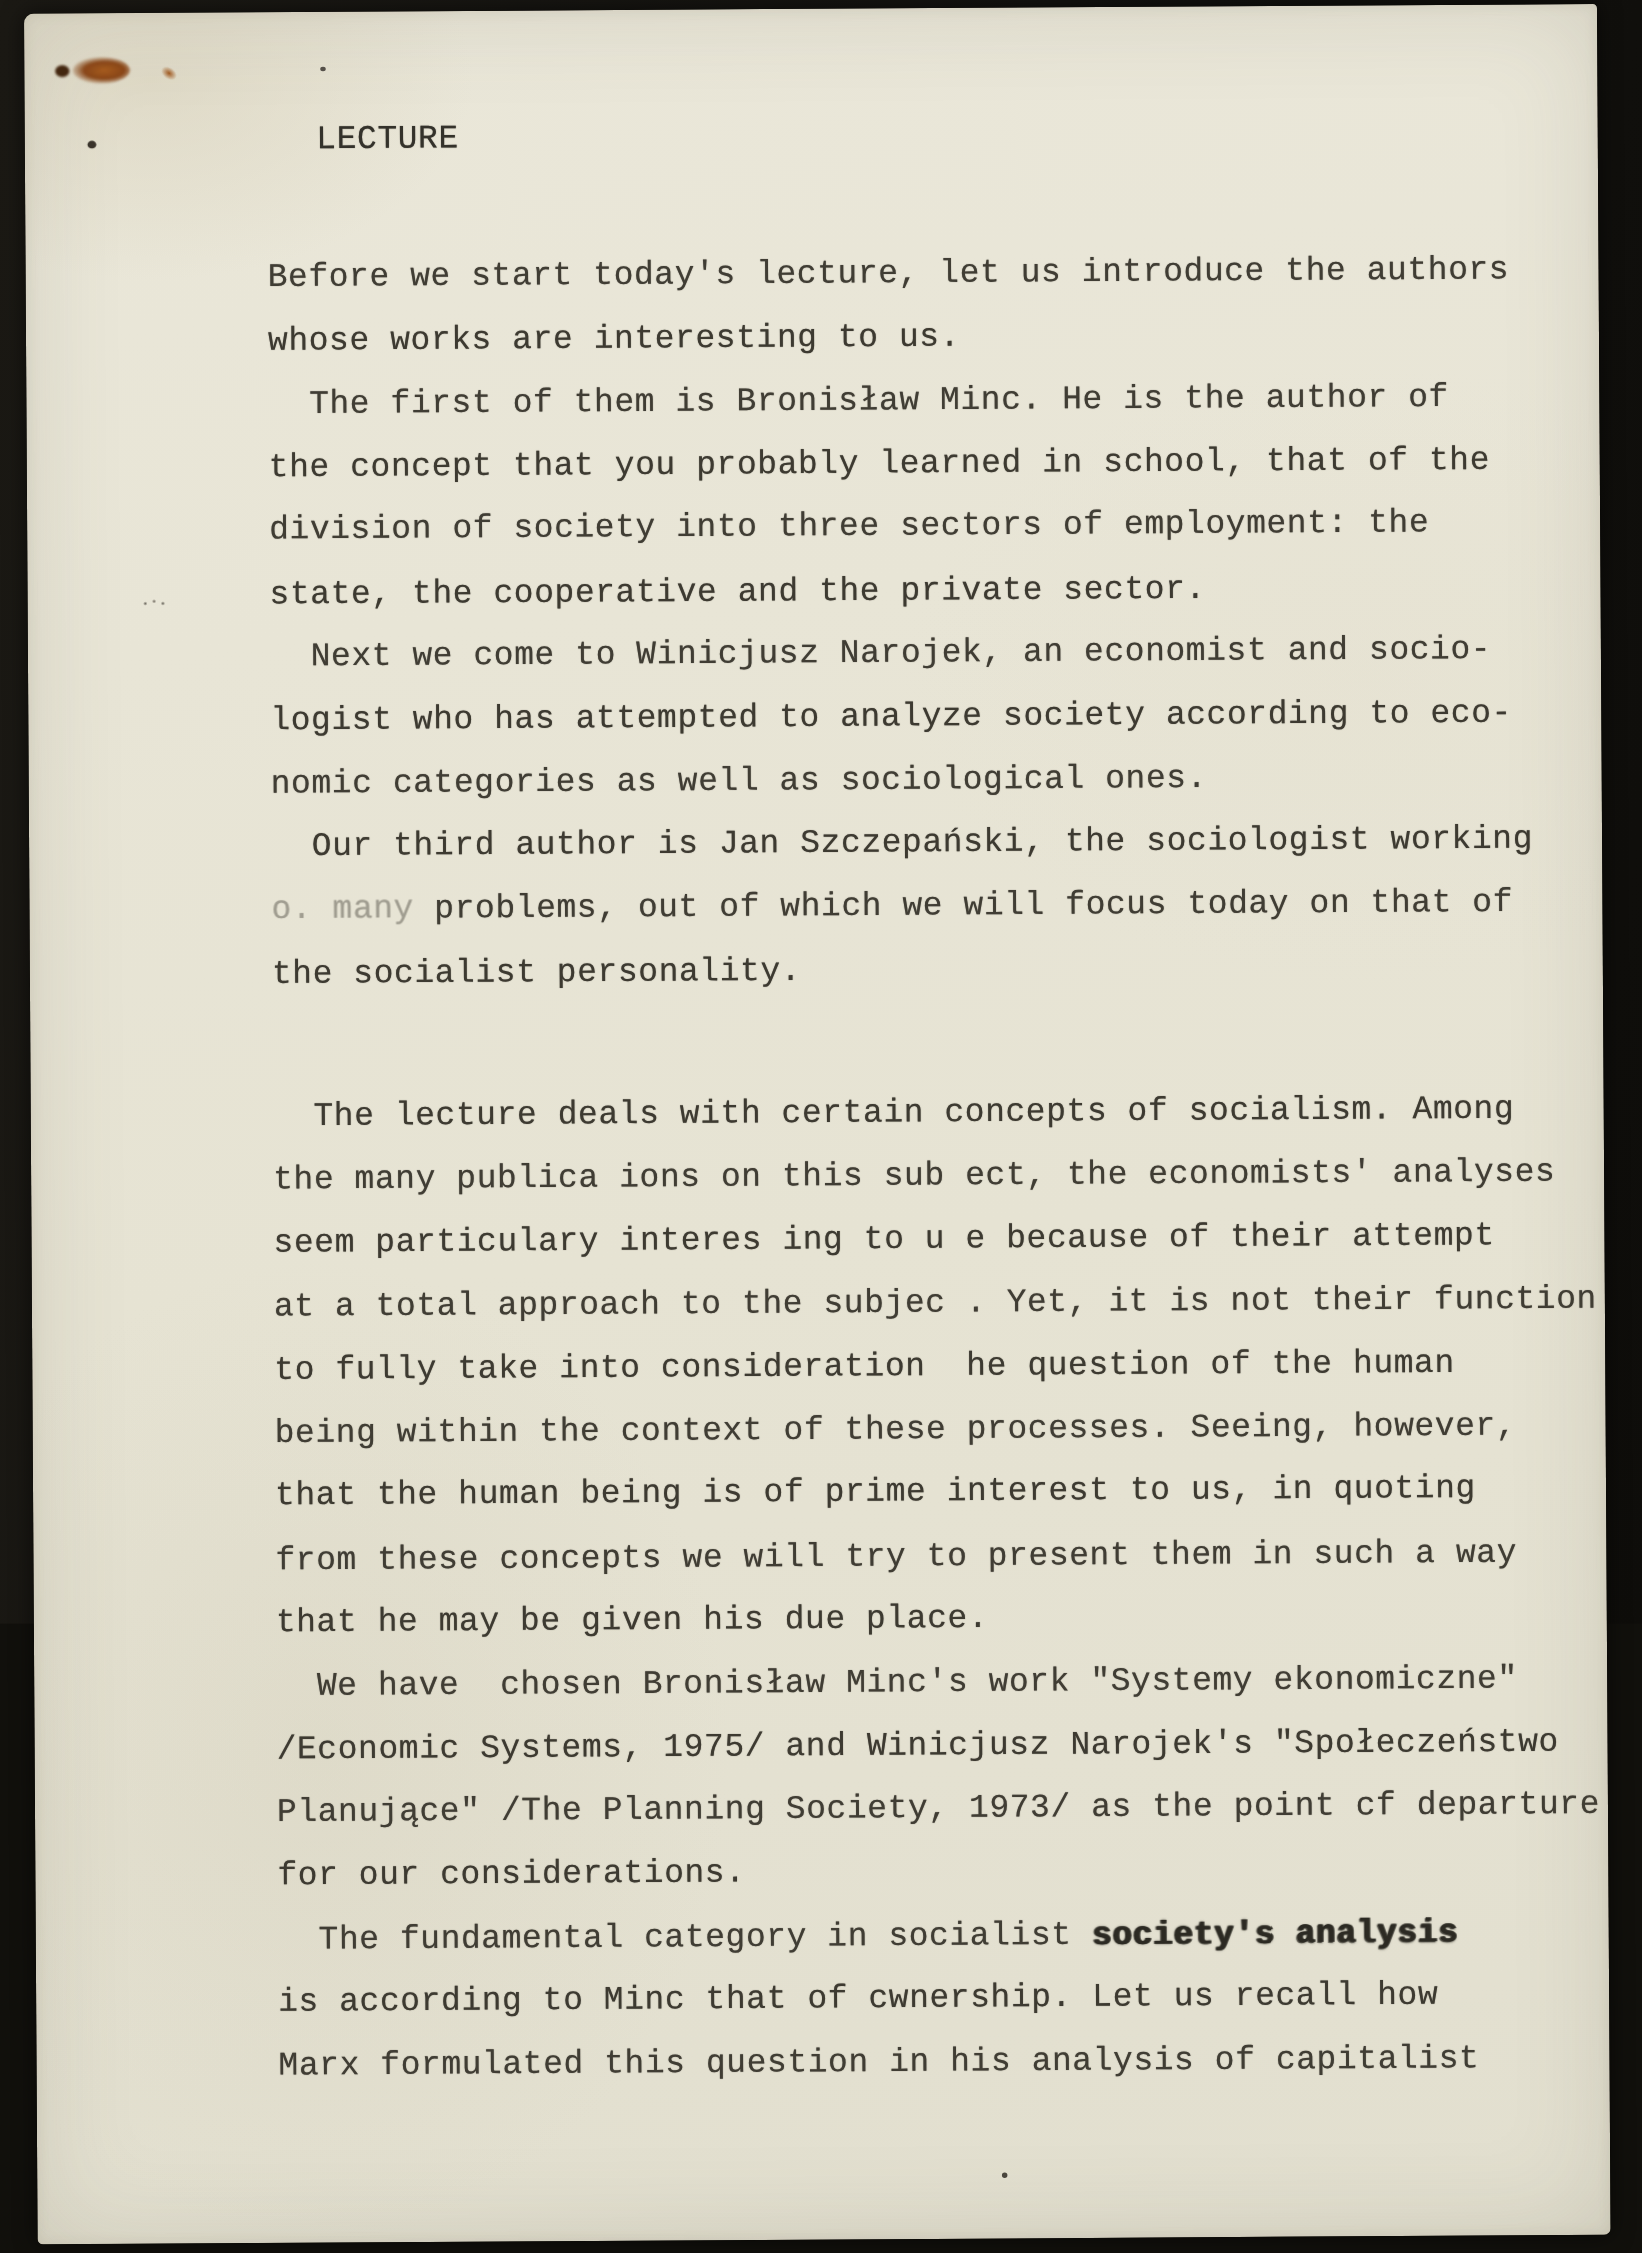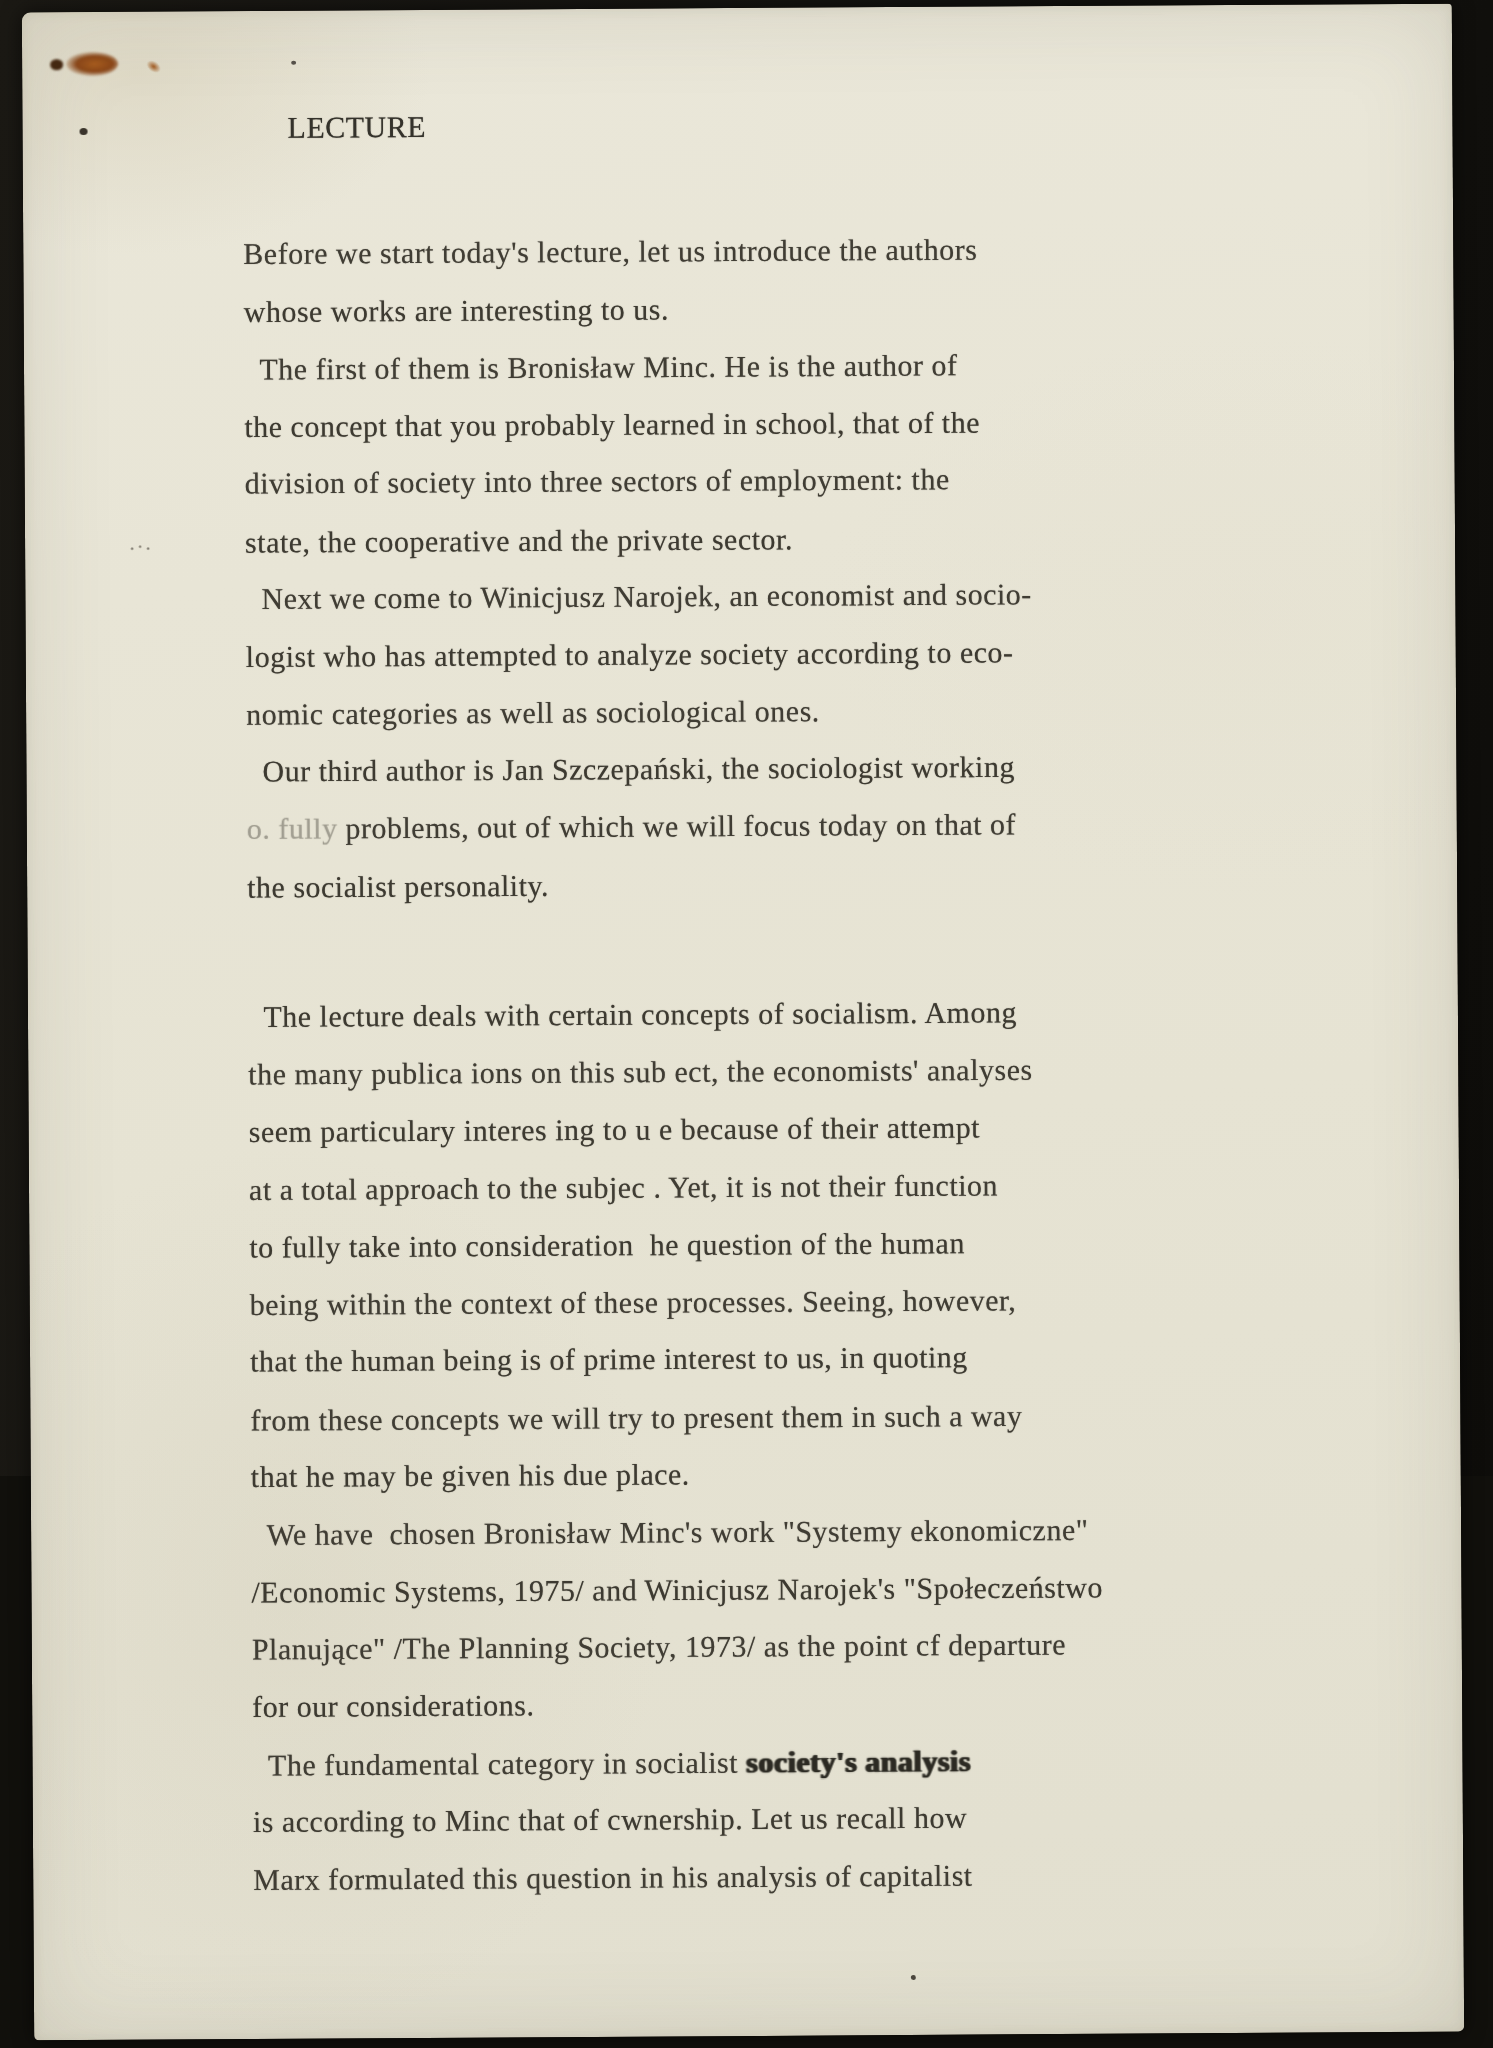--- a/index.html
+++ b/index.html
@@ -6,21 +6,20 @@
     margin: 0; padding: 0;
     width: 1493px; height: 2048px;
     overflow: hidden;
     background: #11100c;
     font-family: "Liberation Mono", "DejaVu Sans Mono", monospace;
   }
   .scene {
     position: absolute; inset: 0;
     width: 1493px; height: 1476px;
     background: linear-gradient(100deg, #1b1914 0%, #141310 55%, #0e0d0a 100%);
-    font-family: Liberation Serif, serif;
   }
   .paper {
     position: absolute;
     left: 28px; top: 8px;
     width: 1430px; height: 2028px;
     transform: rotate(-0.35deg);
     border-radius: 9px 4px 6px 5px;
     background:
       radial-gradient(ellipse 420px 260px at 8% 3%, rgba(214,207,184,0.55), rgba(214,207,184,0) 70%),
       radial-gradient(ellipse 600px 400px at 85% 30%, rgba(228,224,207,0.40), rgba(228,224,207,0) 70%),
@@ -146,21 +145,21 @@
       <div class="line">Before we start today's lecture, let us introduce the authors</div>
       <div class="line">whose works are interesting to us.</div>
       <div class="line">  The first of them is Bronisław Minc. He is the author of</div>
       <div class="line">the concept that you probably learned in school, that of the</div>
       <div class="line">division of society into three sectors of employment: the</div>
       <div class="line">state, the cooperative and the private sector.</div>
       <div class="line">  Next we come to Winicjusz Narojek, an economist and socio-</div>
       <div class="line">logist who has attempted to analyze society according to eco-</div>
       <div class="line">nomic categories as well as sociological ones.</div>
       <div class="line">  Our third author is Jan Szczepański, the sociologist working</div>
-      <div class="line"><span class="faded-ink">o. fully</span><span> problems, out of which we will focus today on that of</span></div>
+      <div class="line"><span class="faded-ink">o. many</span><span> problems, out of which we will focus today on that of</span></div>
       <div class="line">the socialist personality.</div>
 
       <div class="para-gap"></div>
 
       <div class="line">  The lecture deals with certain concepts of socialism. Among</div>
       <div class="line">the many publica ions on this sub ect, the economists' analyses</div>
       <div class="line">seem particulary interes ing to u e because of their attempt</div>
       <div class="line">at a total approach to the subjec . Yet, it is not their function</div>
       <div class="line">to fully take into consideration  he question of the human</div>
       <div class="line">being within the context of these processes. Seeing, however,</div>

